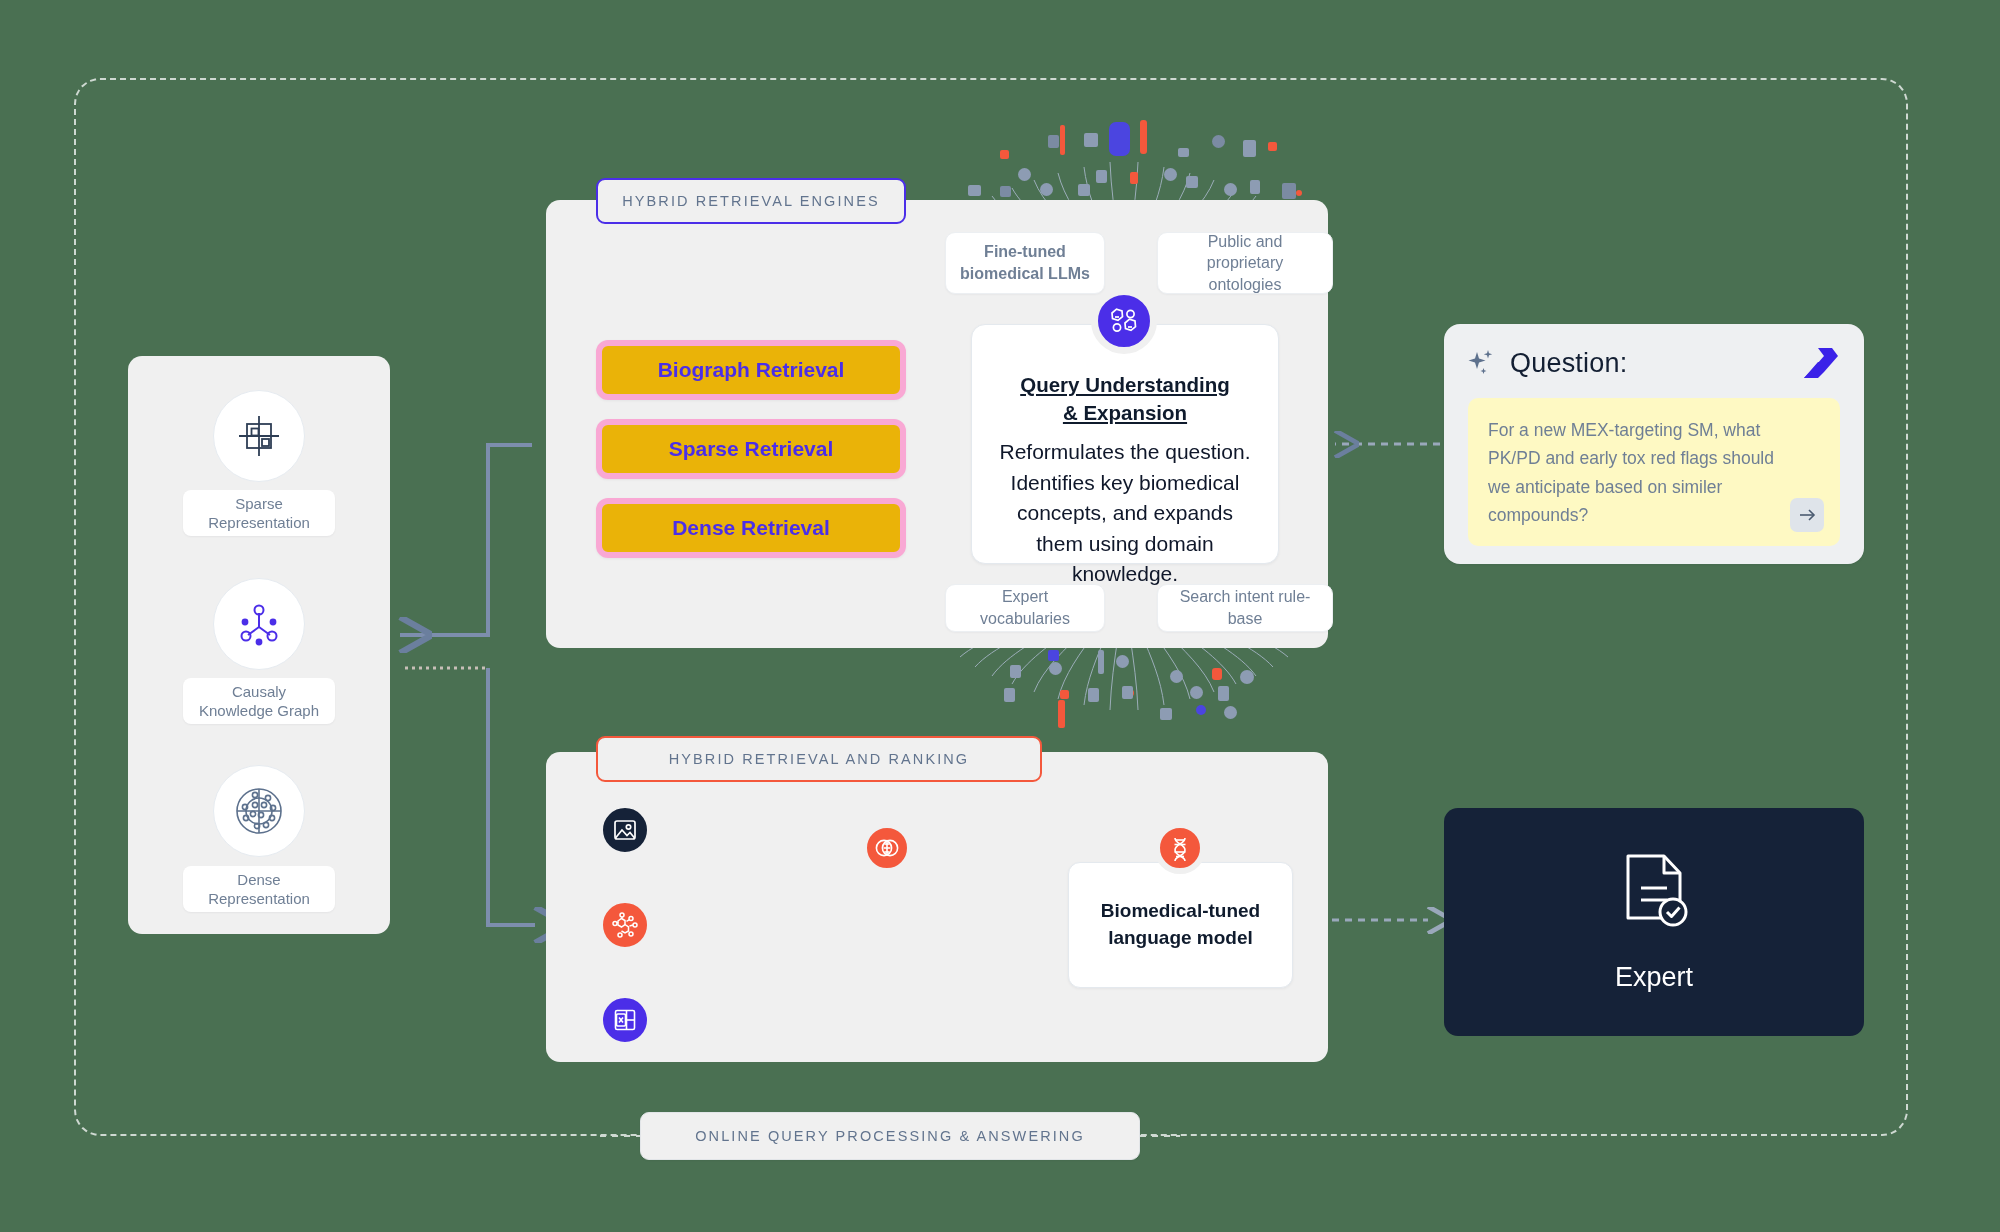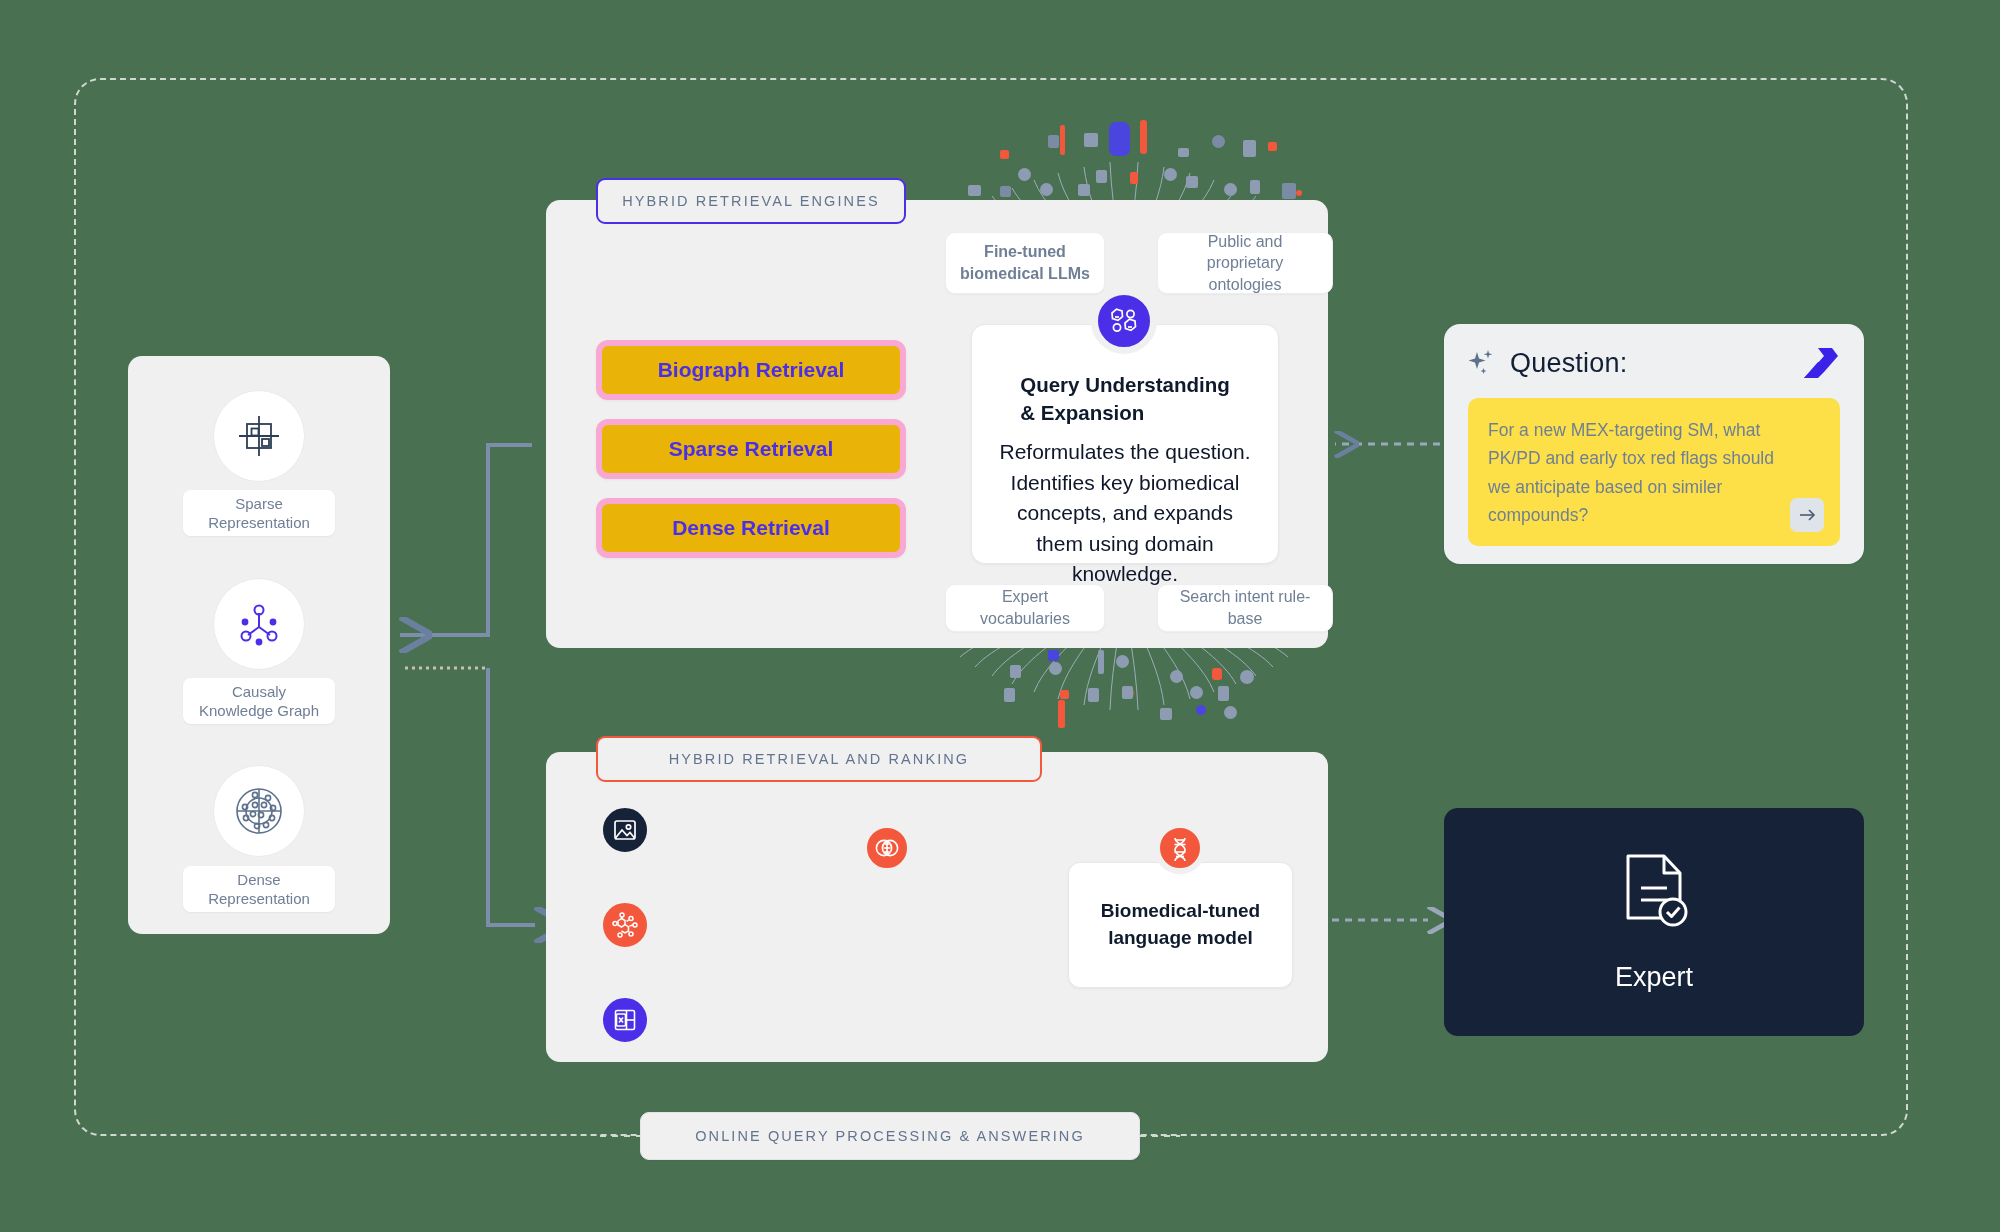--- a/index.html
+++ b/index.html
@@ -61,21 +61,21 @@
     position: absolute;
     background: #fff;
     border: 1px solid #e4e9ee;
     border-radius: 14px;
     display: flex; flex-direction: column; align-items: center;
     padding: 46px 26px 24px;
     box-shadow: 0 1px 3px rgba(16,24,40,.05);
   }
   .query-title {
     font-size: 20.5px; font-weight: 700; color: #0f1b2d;
-    text-align: left; line-height: 1.35;
+    text-align: center; line-height: 1.35; text-decoration: underline;
   }
   .query-desc {
     margin-top: 11px;
     font-size: 21px; color: #0f172a; text-align: center; line-height: 1.45;
   }
 
   .center-icon {
     position: absolute;
     width: 66px; height: 66px; border-radius: 50%;
     background: #4b2ee8;
@@ -148,21 +148,21 @@
     position: absolute;
     background: #eef0f2; border-radius: 16px;
     padding: 22px 24px 24px;
     box-shadow: 0 1px 3px rgba(16,24,40,.06);
   }
   .q-head { display: flex; align-items: center; justify-content: space-between; }
   .q-head-left { display: flex; align-items: center; gap: 12px; }
   .q-title { font-size: 27px; color: #131f33; font-weight: 400; letter-spacing: .2px; }
   .q-body {
     margin-top: 18px;
-    background: #fde047; border-radius: 10px;
+    background: #fef9c3; border-radius: 10px;
     padding: 18px 20px 16px;
     position: relative;
     min-height: 148px;
   }
   .q-text { font-size: 17.5px; color: #6f7f95; line-height: 1.62; max-width: 300px; }
   .q-send {
     position: absolute; right: 16px; bottom: 14px;
     width: 34px; height: 34px; border-radius: 7px;
     background: #dfe4ea;
     display: flex; align-items: center; justify-content: center;

